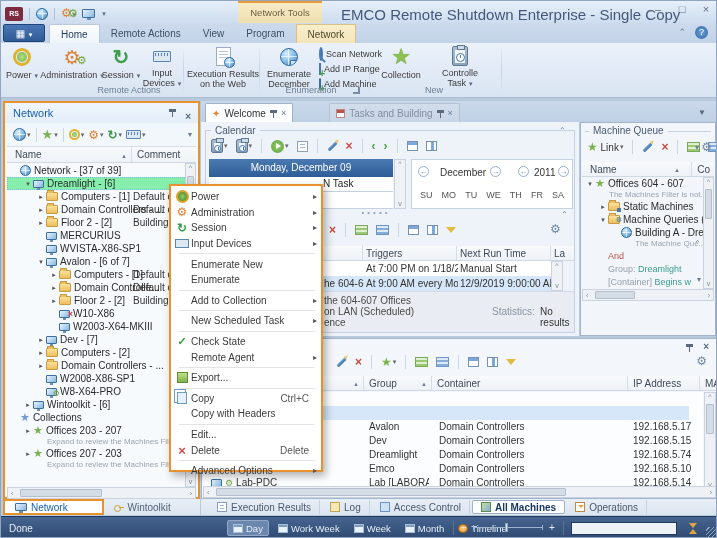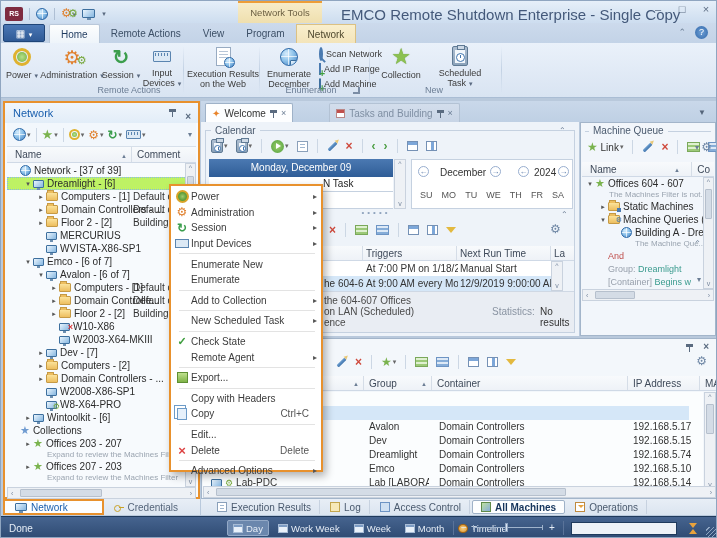--- a/index.html
+++ b/index.html
@@ -63,21 +63,21 @@
 
 .tbtn{display:inline-flex;align-items:center;justify-content:center;height:18px;padding:0 2px}
 .tbtn .darr{font-size:7px;color:#666}
 .tsep{width:1px;height:14px;background:#ccd7e4;margin:0 3px}
 .colhdr{position:absolute;background:linear-gradient(#f8fafc,#eef2f7);border-bottom:1px solid #cfd9e6;color:#3f4a5a}
 .sortup{font-size:6px;color:#6b7d94}
 .scroll{background:#eef1f5;border:1px solid #c9d2de;color:#7a8aa0;font-size:7px;text-align:center}
 .thumb{background:#d4dce6;border:1px solid #b6c0cd;border-radius:1px}
 
 .trow{position:relative;height:13px;line-height:13px;white-space:nowrap;font-size:10px;color:#2b2b2b;display:flex;align-items:center}
-.trow.sel{background:#bef264;outline:1px dotted #85b7e8;outline-offset:-1px}
+.trow.sel{background:#86efac;outline:1px dotted #85b7e8;outline-offset:-1px}
 .exp{display:inline-block;width:10px;font-size:7px;color:#555;text-align:center;flex:none}
 .tico{flex:none;margin-right:3px;position:relative}
 .ti-mon{width:11px;height:8px}
 .ti-mon.err::before{content:"×";position:absolute;right:-4px;bottom:-4px;color:#d33;font-weight:bold;font-size:9px;z-index:2}
 .ti-mon.agent::before{content:"⚙";position:absolute;right:-4px;bottom:-5px;color:#76a83c;font-size:8px;z-index:2}
 .ti-folder{width:12px;height:9px;background:linear-gradient(#fbe29a,#edbe5f);border:1px solid #c69a45;border-radius:1px;position:relative}
 .ti-folder::before{content:"";position:absolute;top:-3px;left:0;width:5px;height:2px;background:#edbe5f;border:1px solid #c69a45;border-bottom:none}
 .ti-folder.q::after{content:"⚙";position:absolute;right:-3px;bottom:-3px;font-size:7px;color:#3f74ad}
 .ti-folder.s::after{content:"";position:absolute;right:-2px;bottom:-2px;width:4px;height:4px;background:#4a7ab0}
 .ti-globe{width:11px;height:11px}
@@ -325,21 +325,21 @@
             <div>Collection</div>
           </div>
         </div>
         <div class="rbig" style="left: 432px; width: 54px;">
           <span class="ricon">
             <span class="clipb">
               <span class="clockic"></span>
             </span>
           </span>
           <div class="rlab">
-            <div>Scheduled</div>
+            <div>Controlle</div>
             <div>Task<span class="darr"> ▾</span></div>
           </div>
         </div>
       </div>
     <div class="glabel" style="left:368px;width:130px">New</div>
     <div class="gsep" style="left:500px"></div>
   </div>
 
   <div id="net-panel">
     <div class="phead">
@@ -414,25 +414,20 @@
         <div class="trow" style="padding-left: 29px;">
           <span class="exp"></span>
           <span class="tico monic ti-mon" style="width: 11px; height: 8px;"></span>
           <span class="tlabel">MERCURIUS</span>
         </div>
         <div class="trow" style="padding-left: 29px;">
           <span class="exp"></span>
           <span class="tico monic ti-mon" style="width: 11px; height: 8px;"></span>
           <span class="tlabel">WVISTA-X86-SP1</span>
         </div>
-        <div class="trow" style="padding-left: 16px;">
-          <span class="exp">▾</span>
-          <span class="tico tico monic ti-mon" style="width: 11px; height: 8px;"></span>
-          <span class="tlabel">Emco - [6 of 7]</span>
-        </div>
         <div class="trow" style="padding-left: 29px;">
           <span class="exp">▾</span>
           <span class="tico tico monic ti-mon" style="width: 11px; height: 8px;"></span>
           <span class="tlabel">Avalon - [6 of 7]</span>
         </div>
         <div class="trow" style="padding-left: 42px;">
           <span class="exp">▸</span>
           <span class="tico ti-folder"></span>
           <span class="tlabel">Computers - [1]</span>
           <span class="tcomment" style="left: 126px;">Default c</span>
@@ -517,21 +512,21 @@
       <span style="position:absolute;right:3px">›</span>
     </div>
   </div>
   <div id="net-tabs">
       <div class="ntab active">
         <span class="monic" style="width: 12px; height: 8px;"></span>
         <span>Network</span>
       </div>
       <div class="ntab">
         <span class="keyic"></span>
-        <span>Credentials</span>
+        <span>Wintoolkit</span>
       </div>
     </div>
 
   <div id="doc-tabrow">
     <div id="doc-tabs">
         <div class="dtab active">
           <span class="di-welcome">✦</span>
           <span class="dlab">Welcome</span>
           <span class="pinic"></span>
           <span class="dx">×</span>
@@ -594,21 +589,21 @@
       <div class="hline" style="left:0;right:0;top:14px"></div>
       <div class="hline" style="left:0;right:0;top:31px"></div>
       <span style="position:absolute;left:114px;top:1px;font-size:10px;color:#222">N Task</span>
     </div>
     <div class="scroll" style="position:absolute;left:193px;top:37px;width:12px;height:50px">^<div style="position:absolute;bottom:1px;left:0;right:0">v</div></div>
     <div style="position:absolute;left:210px;top:37px;width:162px;height:50px;background:#fff;border:1px solid #c5d1e0">
       <span class="nava" style="position:absolute;left:6px;top:6px">←</span>
       <span style="position:absolute;left:28px;top:7px;color:#333">December</span>
       <span class="nava" style="position:absolute;left:78px;top:6px">→</span>
       <span class="nava" style="position:absolute;left:106px;top:6px">←</span>
-      <span style="position:absolute;left:122px;top:7px;color:#333">2024</span>
+      <span style="position:absolute;left:122px;top:7px;color:#333">2011</span>
       <span class="nava" style="position:absolute;left:146px;top:6px">→</span>
       <div id="nav-days" style="position:absolute;left:8px;right:8px;top:30px;display:flex;justify-content:space-between">
           <span class="wd">SU</span>
           <span class="wd">MO</span>
           <span class="wd">TU</span>
           <span class="wd">WE</span>
           <span class="wd">TH</span>
           <span class="wd">FR</span>
           <span class="wd">SA</span>
         </div>
@@ -964,28 +959,28 @@
           <span class="mlabel">Remote Agent</span>
           <span class="marrow">▸</span>
         </div>
         <div class="msep"></div>
         <div class="mitem">
           <span class="mico mi-export"></span>
           <span class="mlabel">Export...</span>
         </div>
         <div class="msep"></div>
         <div class="mitem">
-          <span class="mico"></span>
-          <span class="mlabel">Copy with Headers</span>
-        </div>
-        <div class="mitem">
           <span class="mico mi-copy"></span>
           <span class="mlabel">Copy</span>
           <span class="mshort">Ctrl+C</span>
         </div>
+        <div class="mitem">
+          <span class="mico"></span>
+          <span class="mlabel">Copy with Headers</span>
+        </div>
         <div class="msep"></div>
         <div class="mitem">
           <span class="mico"></span>
           <span class="mlabel">Edit...</span>
         </div>
         <div class="mitem">
           <span class="mico mi-delete"></span>
           <span class="mlabel">Delete</span>
           <span class="mshort">Delete</span>
         </div>

